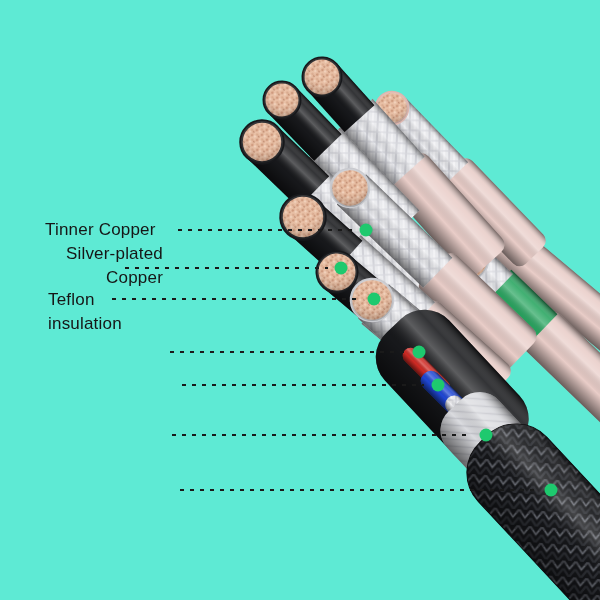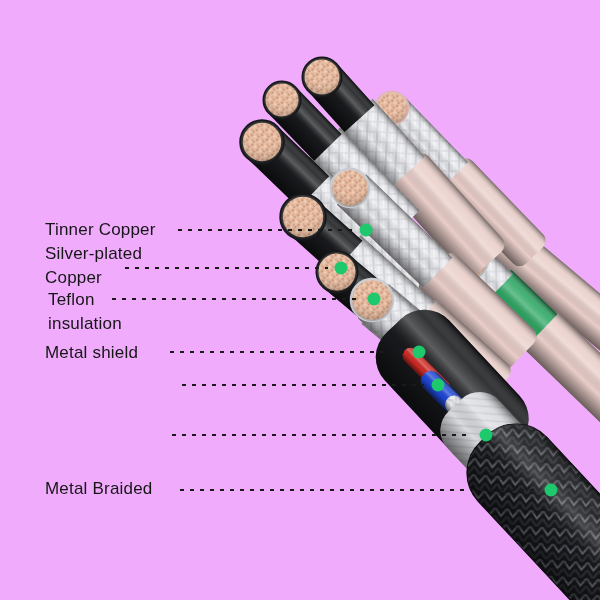--- a/index.html
+++ b/index.html
@@ -8,21 +8,21 @@
     width: 600px;
     height: 600px;
     background: #ffffff;
     font-family: "Liberation Sans", sans-serif;
     overflow: hidden;
   }
   .stage {
     position: relative;
     width: 600px;
     height: 600px;
-    background: #f0abfc;
+    background: #5eead4;
   }
   svg.cable {
     position: absolute;
     left: 0; top: 0;
     width: 600px; height: 600px;
   }
   .label {
     position: absolute;
     font-size: 17px;
     line-height: 24px;
@@ -211,18 +211,16 @@
       <circle cx="341" cy="268" r="6.5" fill="#1ec96e"></circle>
       <circle cx="374" cy="299" r="6.5" fill="#1ec96e"></circle>
       <circle cx="419" cy="352" r="6.5" fill="#1ec96e"></circle>
       <circle cx="438" cy="385" r="6.5" fill="#1ec96e"></circle>
       <circle cx="486" cy="435" r="6.5" fill="#1ec96e"></circle>
       <circle cx="551" cy="490" r="6.5" fill="#1ec96e"></circle>
     </g>
   </svg>
 
   <div class="label nowrap" style="left:45px; top:218px;">Tinner Copper</div>
-  <div class="label" style="left:45px; top:242px; width:118px;">Silver-plated Copper</div>
+  <div class="label" style="left:45px; top:242px; width:118px;text-align:right;">Silver-plated Copper</div>
   <div class="label" style="left:48px; top:288px; width:100px;">Teflon insulation</div>
-  <div class="label nowrap" style="left:45px; top:341px;">Metal shield</div>
-  <div class="label nowrap" style="left:45px; top:477px;">Metal Braided</div>
 
 </div>
 
 </body></html>

